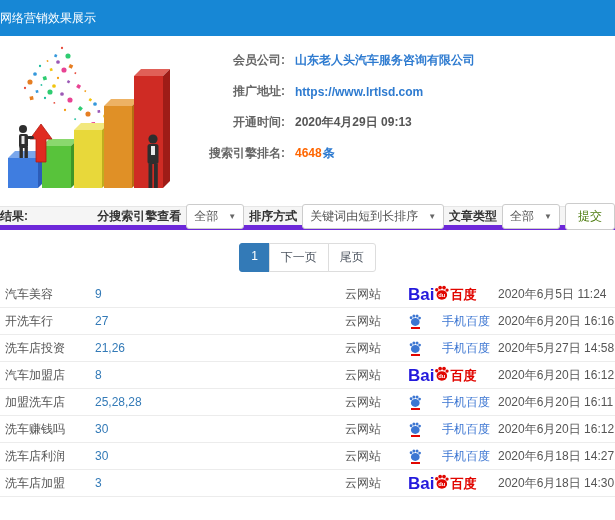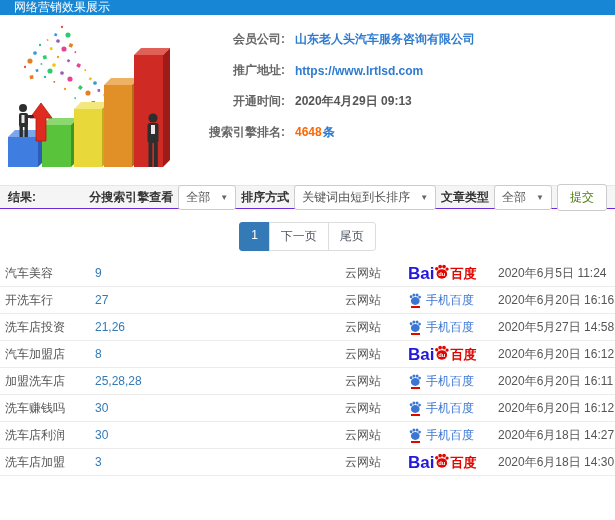--- a/index.html
+++ b/index.html
@@ -5,38 +5,38 @@
   * { box-sizing: border-box; }
   html,body { margin:0; padding:0; }
   body {
     width:615px; height:520px; overflow:hidden;
     background:#fff; color:#555;
     font-family:"Liberation Sans","DejaVu Sans",sans-serif;
     font-size:12px;
   }
   
   .topbar {
-    height:15px; background:#1787d5; color:#fff;
-    display:flex; align-items:center; padding-left:14px;
+    height:36px; background:#1787d5; color:#fff;
+    display:flex; align-items:center; padding-left:0;
   }
   
   .info-section { display:flex; height:170px; background:#fff; }
   .illustration { width:185px; height:162px; flex:none; margin-top:4px; }
   .info-list { flex:1; padding-top:16px;font-weight:bold; }
   .info-row { display:flex; align-items:center; margin-bottom:14px; }
   .info-label { width:100px; text-align:right; color:#666; flex:none; }
   .info-value { margin-left:10px; color:#555; }
   .link { color:#2e7bd0; text-decoration:none; cursor:pointer; }
   .rank-count { color:#ff6600; }
   .rank-unit { color:#2e7bd0; margin-left:1px; }
   
   .filter-bar {
     height:24px; background:#f5f5f5;
-    border-top:1px solid #e6e6e6; border-bottom:1px solid #6d28d9;
-    display:flex; align-items:center; padding:0 8px;
+    border-top:1px solid #e6e6e6; border-bottom:5px solid #6d28d9;
+    display:flex; align-items:center; padding:0 0;
   }
   .filter-result-label { font-weight:bold; color:#333; }
   .filter-controls { margin-left:auto; display:flex; align-items:center; gap:5px; }
   .filter-label { font-weight:bold; color:#333; white-space:nowrap; }
   .select-box {
     background:#fff; border:1px solid #ccc; border-radius:3px;
     height:25px; display:flex; align-items:center; gap:10px;
     padding:0 7px; cursor:pointer; white-space:nowrap;
   }
   .select-box .caret { font-size:8px; color:#666; }
@@ -63,21 +63,21 @@
   }
   .thead { font-weight:bold; color:#333; padding:7px 0 6px; border-bottom:1px solid #e3e3e3; }
   .trow { height:27px; border-bottom:1px solid #ececec; }
   .cell { padding-left:5px; white-space:nowrap; overflow:hidden; }
   .rank-cell { color:#337ab7; }
   
   .baidu-logo { display:inline-flex; align-items:center; font-weight:bold; line-height:1; }
   .baidu-bai { color:#2319dc; font-size:17px; }
   .baidu-suffix { color:#e10600; font-size:13px; margin-left:1px; }
   .baidu-logo svg { margin:0 -1px 3px -1px; }
-  .mbaidu { display:inline-flex; align-items:center; gap:4px; color:#3c76d2; line-height:1; }
+  .mbaidu { display:inline-flex; align-items:center; gap:20px; color:#3c76d2; line-height:1; }
   .paw-wrap { display:inline-flex; flex-direction:column; align-items:center; }
   .paw-underline { width:9px; height:2px; background:#e10600; margin-top:0px; }
 </style>
 </head>
 <body>
 
 <div class="topbar">
   <span>网络营销效果展示</span>
 </div>
 

